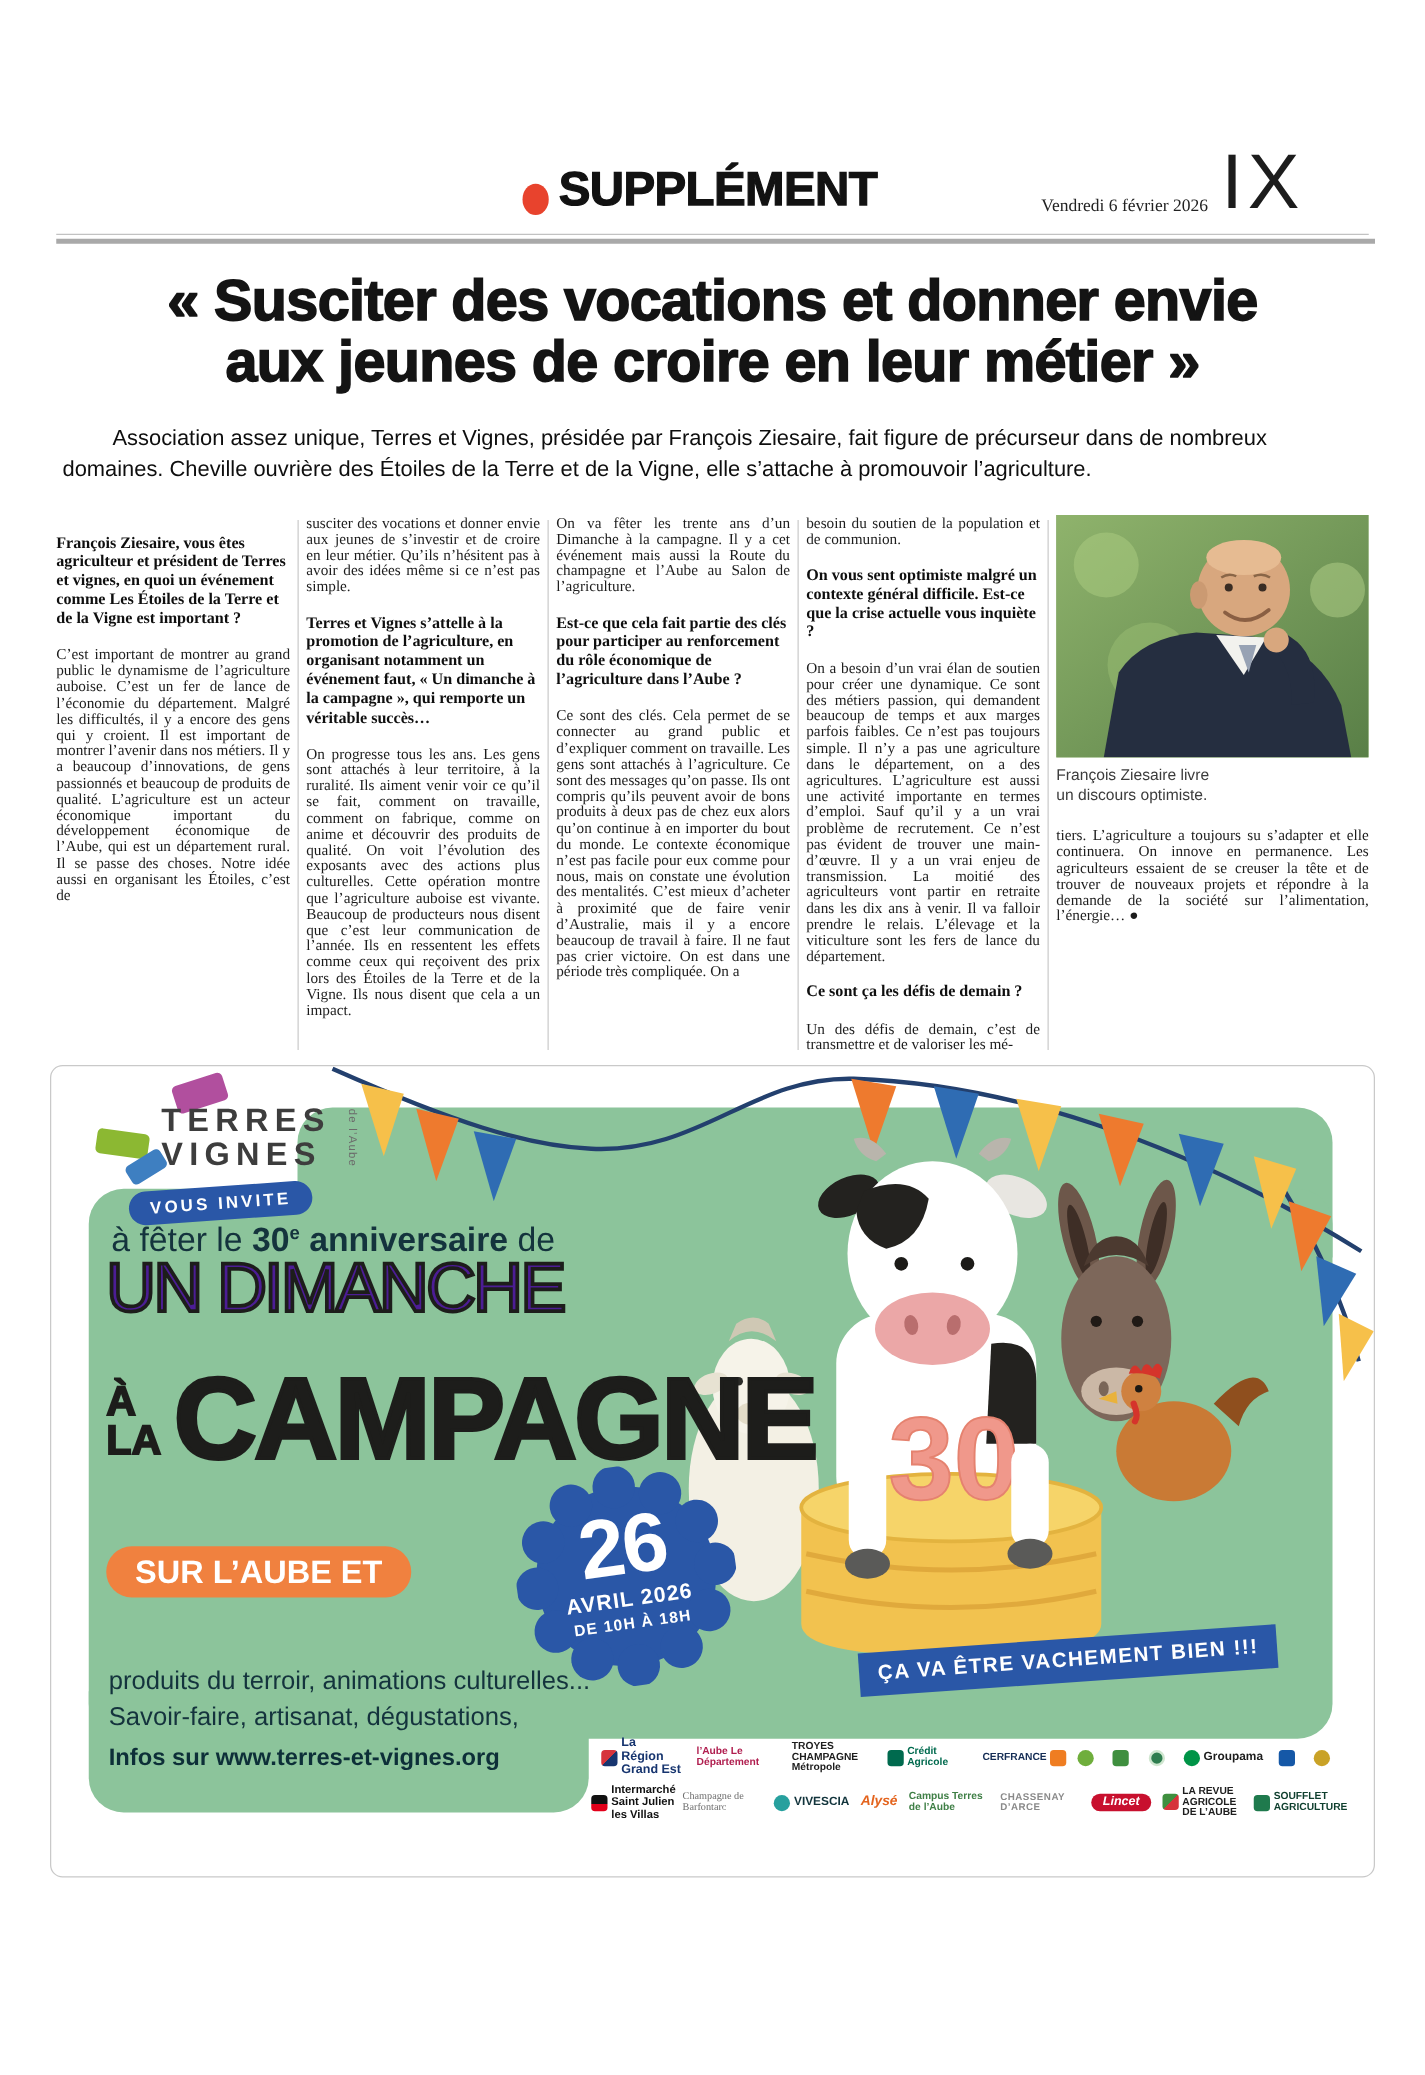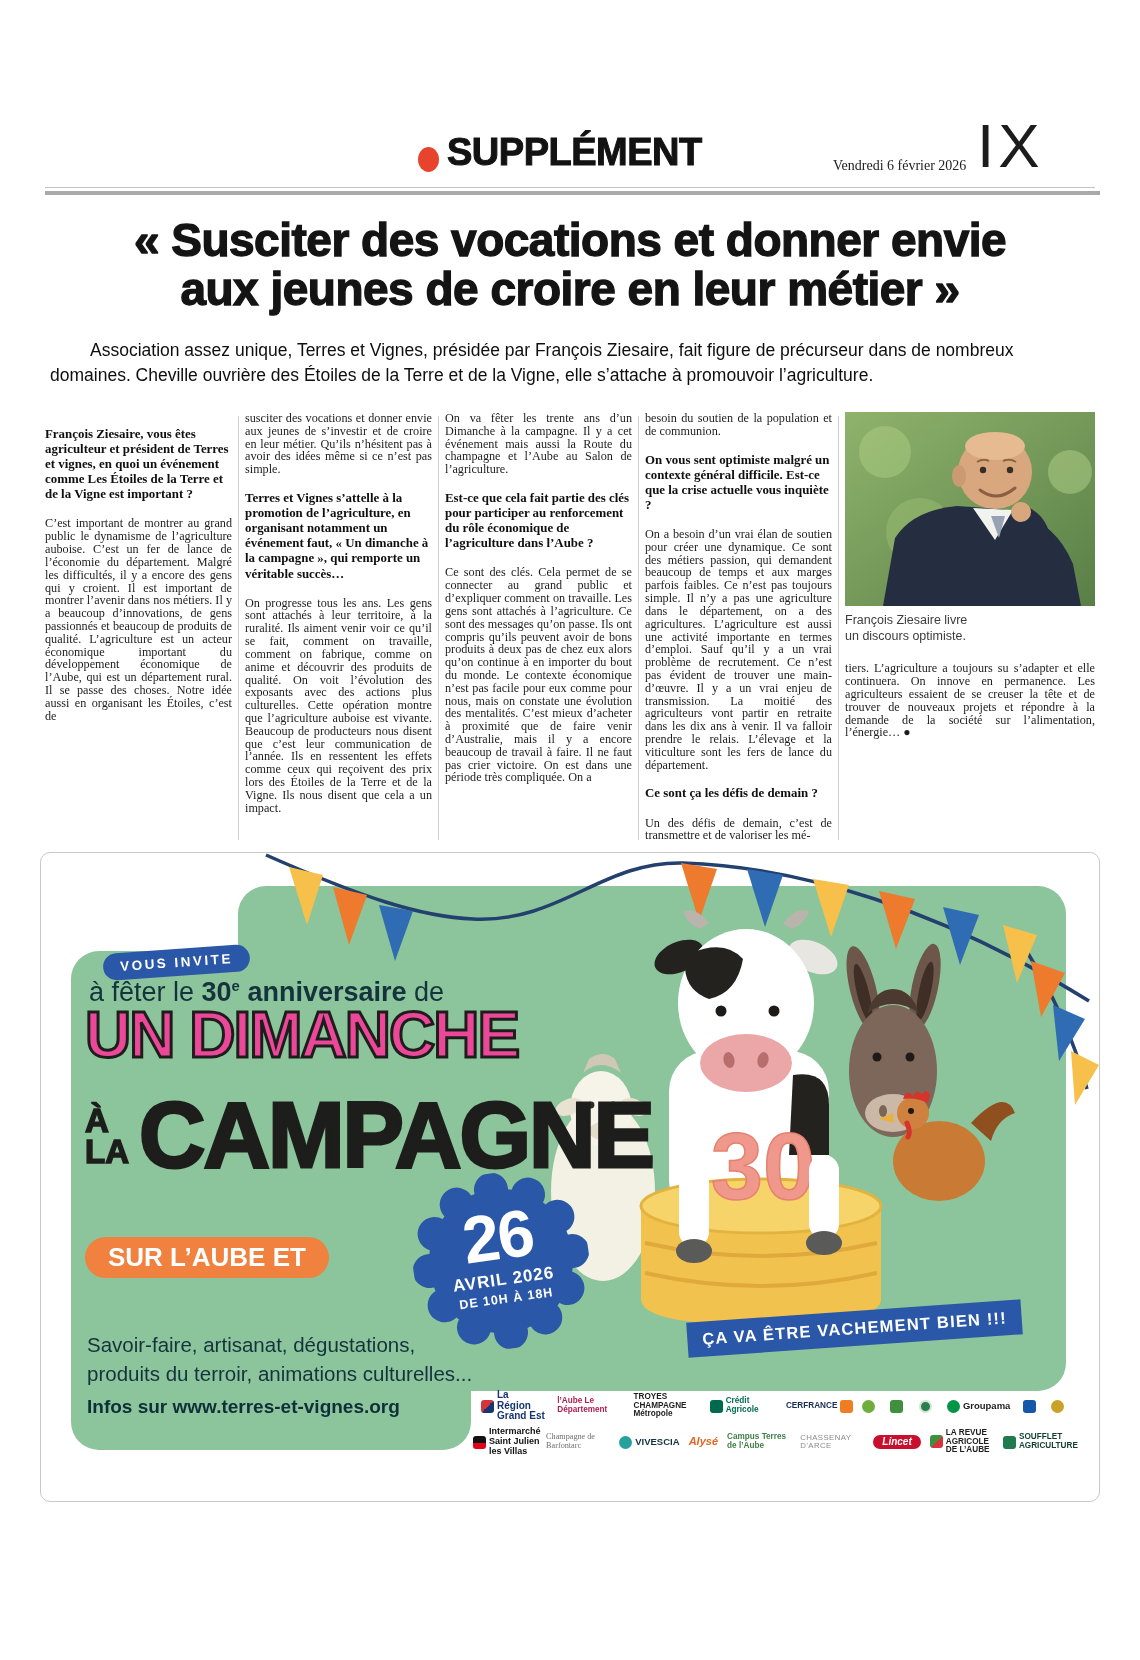--- a/index.html
+++ b/index.html
@@ -58,22 +58,22 @@
   .rib-b{left:8px;top:48px;width:32px;height:17px;background:#3e7fc1;transform:rotate(-32deg)}
   .tvt{position:absolute;left:36px;font-size:26px;letter-spacing:5px;font-weight:600;line-height:1}
   .tvt1{top:6px}.tvt2{top:33px}
   .tv-sub{position:absolute;left:194px;top:10px;font-size:9px;color:#6b6b6b;letter-spacing:1px;
           transform:rotate(90deg);transform-origin:left top;white-space:nowrap}
   .invite{position:absolute;left:62px;top:96px;background:#2a57a7;color:#fff;font-weight:700;
           font-size:13.5px;letter-spacing:2.5px;padding:6px 17px;border-radius:17px;transform:rotate(-4deg)}
   .ad-intro{position:absolute;left:48px;top:124px;font-size:27px;color:#14333d}
   .ad-intro b{font-weight:700}
   .ad-intro sup{font-size:.55em}
-  .t1{position:absolute;left:44px;top:150px;font-size:64px;line-height:1;font-weight:700;
-      letter-spacing:-2px;color:#ec4899;-webkit-text-stroke:3px #1d1d1b}
+  .t1{position:absolute;left:44px;top:150px;font-size:55px;line-height:1;font-weight:400;
+      letter-spacing:-2px;color:#4c1d95;-webkit-text-stroke:3px #1d1d1b}
   .t2{position:absolute;left:44px;top:242px;display:flex;align-items:flex-start;gap:10px;color:#1d1d1b}
   .ala{display:flex;flex-direction:column;font-size:33px;font-weight:800;line-height:.95;
        margin-top:10px;-webkit-text-stroke:1.5px #1d1d1b}
   .t2 .big{font-size:92px;line-height:.88;font-weight:800;letter-spacing:-2px;-webkit-text-stroke:3px #1d1d1b}
   .pillo{position:absolute;left:44px;background:#f0813f;color:#fff;font-size:26px;font-weight:700;
          padding:5px 23px;border-radius:27px;white-space:nowrap}
   .loc1{top:384px}.loc2{top:428px}
   .desc{position:absolute;left:46px;top:478px;font-size:20.5px;line-height:1.4;color:#14333d}
   .infos{position:absolute;left:46px;top:543px;font-size:19px;font-weight:800;color:#0d2f38}
   .badge{position:absolute;left:372px;top:320px;width:176px;height:176px;transform:rotate(-8deg)}
@@ -102,21 +102,21 @@
   .g-e2{background:#3f8f3f}
   .g-e3{background:#2e7d4f;border-radius:50%;border:2px solid #cfe6cf}
   .c-groupama{color:#1d1d1d;font-size:9.5px}.g-gp{background:#009447;border-radius:50%}
   .g-cm{background:#1558a7}
   .g-gold{background:#c9a227;border-radius:50%}
   .c-inter{color:#111;font-size:9px}.g-int{background:linear-gradient(#111 55%,#e2001a 55%)}
   .c-barf{font-family:"Liberation Serif",serif;color:#6e6e6e;font-weight:400}
   .c-viv{color:#12343c;font-size:9.5px}.g-viv{background:#27a09e;border-radius:50%}
   .c-alyse{color:#e4641e;font-style:italic;font-size:11px;font-weight:800}
   .c-campus{color:#3f7f46}
-  .c-chas{color:#8a8a8a;font-weight:400;letter-spacing:.4px;font-size:7.8px}
+  .c-chas{color:#8a8a8a;font-weight:700;letter-spacing:.4px;font-size:7.8px}
   .lincet-pill{background:#c8102e;color:#fff;font-style:italic;font-weight:800;font-size:10px;
                padding:2px 9px;border-radius:10px;white-space:nowrap}
   .c-revue{color:#1d1d1d}.g-rev{background:linear-gradient(135deg,#3f8f3f 50%,#d6343b 50%)}
   .c-souf{color:#0f3f2e}.g-souf{background:#1f7a4d}
 </style>
 </head>
 <body>
 
 <div class="page">
 
@@ -268,41 +268,49 @@
       <ellipse cx="220" cy="345" rx="120" ry="27" fill="none" stroke="#e3b33f" stroke-width="3"></ellipse>
 
       <text x="222" y="338" text-anchor="middle" font-family="Liberation Sans, sans-serif" font-size="94" font-weight="800" fill="#f0988b" stroke="#e5826f" stroke-width="1.5">30</text>
 
       <rect x="138" y="300" width="30" height="86" rx="15" fill="#ffffff"></rect>
       <ellipse cx="153" cy="390" rx="18" ry="12" fill="#5a5a58"></ellipse>
       <rect x="268" y="294" width="30" height="84" rx="15" fill="#ffffff"></rect>
       <ellipse cx="283" cy="382" rx="18" ry="12" fill="#5a5a58"></ellipse>
     </svg>
 
+    <div class="tv-logo">
+      <span class="rib rib-m"></span>
+      <span class="rib rib-g"></span>
+      <span class="rib rib-b"></span>
+      <div class="tvt tvt1">TERRES</div>
+      <div class="tvt tvt2">VIGNES</div>
+      <div class="tv-sub">de l’Aube</div>
+    </div>
 
     <div class="invite">VOUS INVITE</div>
 
     <div class="ad-intro">
       <span>à fêter le </span><b><span>30</span><sup>e</sup><span> anniversaire</span></b><span> de</span>
     </div>
 
     <div class="t1">UN DIMANCHE</div>
     <div class="t2">
       <span class="ala">
         <span>À</span>
         <span>LA</span>
       </span>
       <span class="big">CAMPAGNE</span>
     </div>
 
     <div class="pillo loc1">SUR L’AUBE ET</div>
 
     <div class="desc">
+      <div>produits du terroir, animations culturelles...</div>
       <div>Savoir-faire, artisanat, dégustations,</div>
-      <div>produits du terroir, animations culturelles...</div>
     </div>
 
     <div class="infos">Infos sur www.terres-et-vignes.org</div>
 
     <div class="badge">
       <svg viewBox="0 0 176 176">
         <g fill="#2a57a7">
           <circle cx="88" cy="88" r="72"></circle>
           <circle cx="88" cy="16" r="17"></circle>
             <circle cx="124" cy="26" r="17"></circle>

